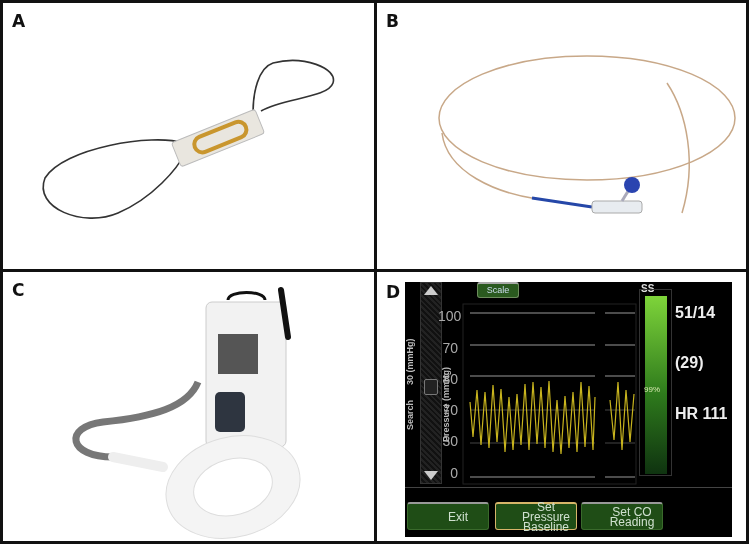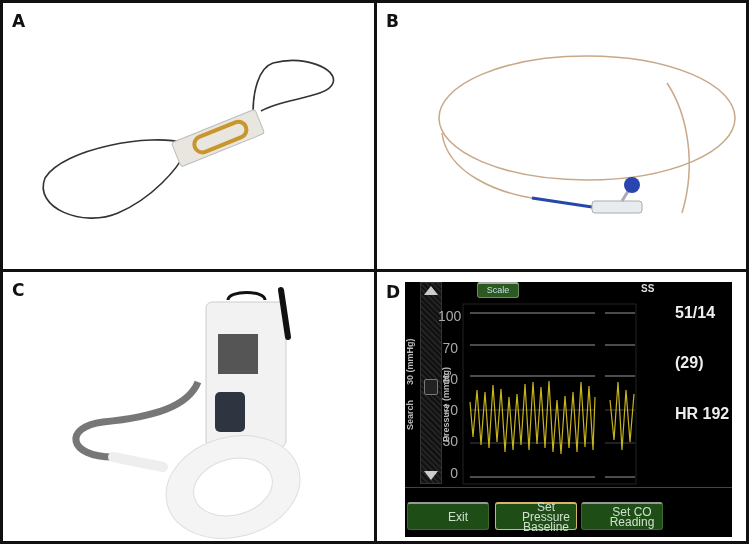--- a/index.html
+++ b/index.html
@@ -116,23 +116,27 @@
         <line x1="65" y1="128" x2="190" y2="128"></line>
           <line x1="200" y1="128" x2="230" y2="128"></line>
         <line x1="65" y1="161" x2="190" y2="161"></line>
           <line x1="200" y1="161" x2="230" y2="161"></line>
       </g>
       <polyline fill="none" stroke="#c8b41e" stroke-width="1.2" points="65,120 68,155 72,108 76,163 80,110 84,166 88,103 92,160 96,107 100,170 104,115 108,168 112,112 116,163 120,102 124,168 128,100 132,162 136,105 140,166 144,99 148,170 152,118 156,172 160,114 164,166 168,110 172,170 176,100 180,165 184,104 188,168 190,115"></polyline>
       <polyline fill="none" stroke="#c8b41e" stroke-width="1.2" points="205,118 209,158 213,100 217,168 221,108 225,160 229,112"></polyline>
     </svg>
 
     <span class="ss-label">SS</span>
+    <div class="ss-box">
+      <div class="ss-bar"></div>
+      <span class="ss-pct">99%</span>
+    </div>
     <span class="readout" style="top:22px">51/14</span>
     <span class="readout" style="top:72px">(29)</span>
-    <span class="readout" style="top:123px">HR 192</span>
+    <span class="readout" style="top:123px">HR 111</span>
 
     <div class="btnrow-line"></div>
     <div class="mbtn" style="left:2px;width:60px">Exit</div>
     <div class="mbtn sel" style="left:90px;width:60px">Set Pressure
 Baseline</div>
     <div class="mbtn" style="left:176px;width:60px">Set CO
 Reading</div>
   </div>
 </div>
 

